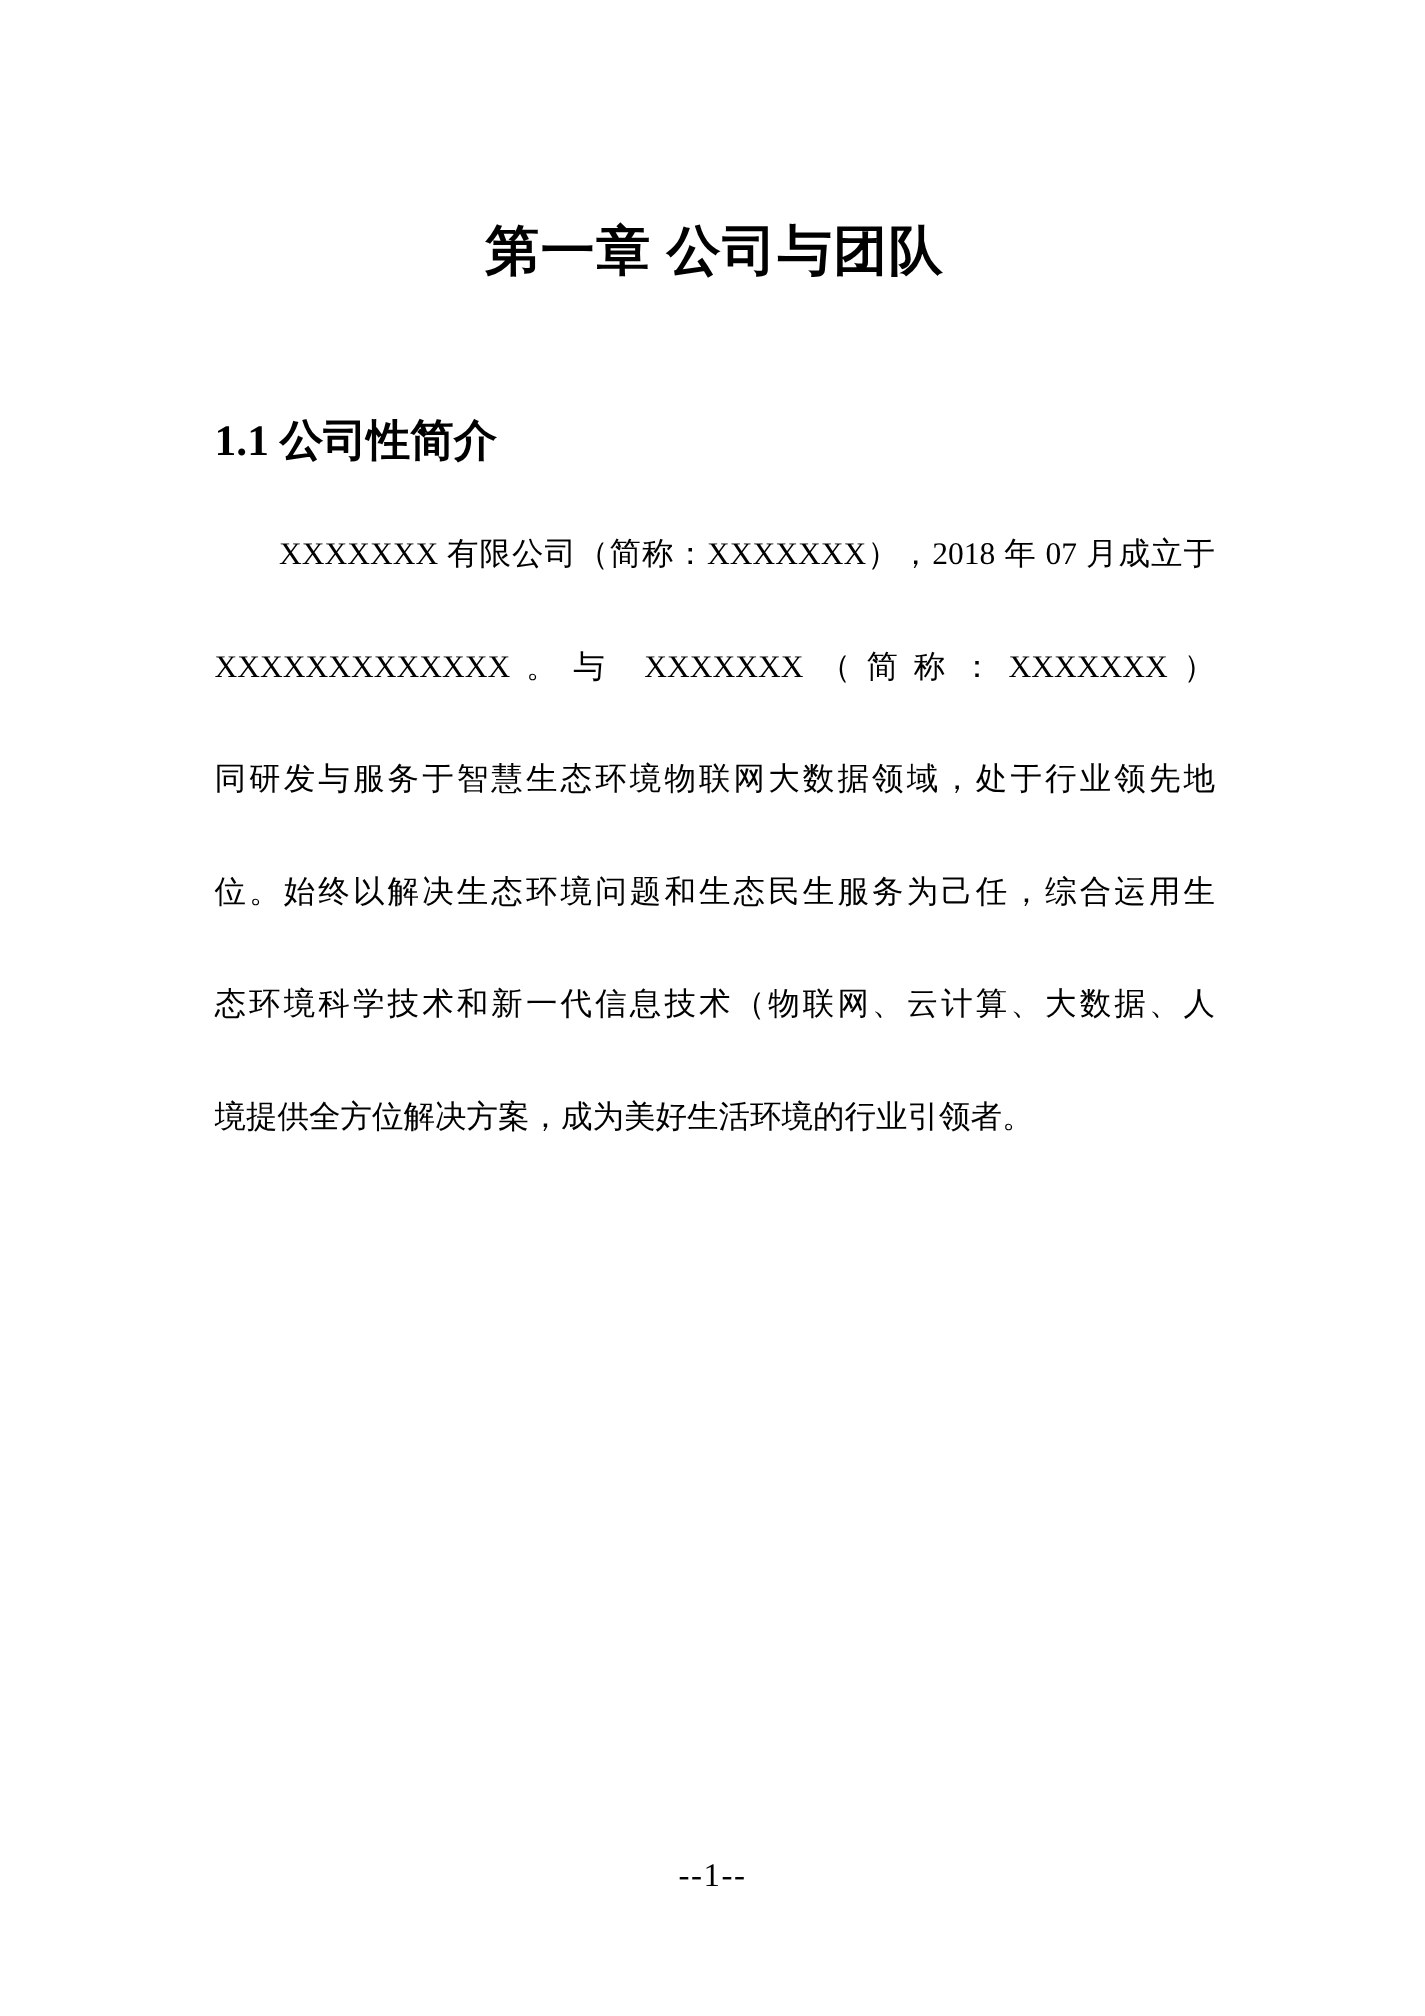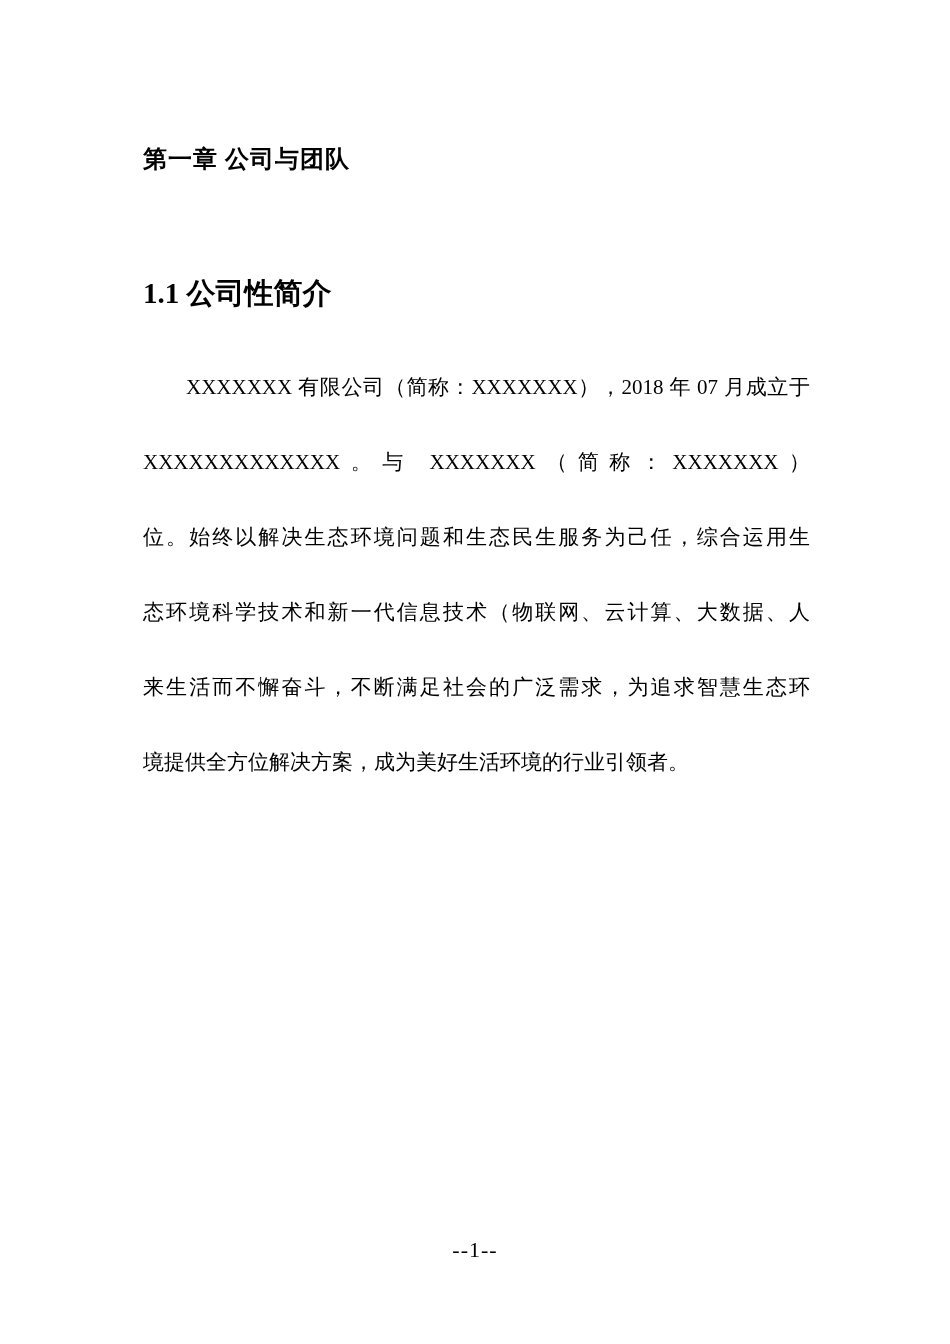--- a/index.html
+++ b/index.html
@@ -11,36 +11,37 @@
   }
   .page {
     position: relative;
     width: 950px; height: 1344px;
     background: #ffffff;
     overflow: hidden;
   }
   .doc-title {
     position: absolute;
     top: 143px; left: 143px; width: 667px;
-    font-size: 24px;
+    text-align: center;
+    font-size: 36px;
     font-weight: bold;
     letter-spacing: 1px;
     white-space: pre;
   }
   .section-heading {
     position: absolute;
     top: 274px; left: 143px;
     font-size: 29px;
     font-weight: bold;
     white-space: pre;
     text-align: right;
   }
   .body-text {
     position: absolute;
-    top: 350px; left: 143px; width: 667px;
+    top: 332px; left: 143px; width: 667px;
     font-size: 21px;
     line-height: 75px;
   }
   .body-line {
     height: 75px;
     text-align: justify;
     text-align-last: justify;
     word-break: keep-all;
     overflow: hidden;
   }
@@ -59,21 +60,21 @@
 
 <div class="page">
 
   <h1 class="doc-title">第一章 公司与团队</h1>
 
   <h2 class="section-heading">1.1 公司性简介</h2>
 
   <div class="body-text">
     <div class="body-line first">XXXXXXX 有限公司（简称：XXXXXXX），2018 年 07 月成立于</div>
     <div class="body-line">XXXXXXXXXXXXX。与 XXXXXXX（简称：XXXXXXX）深度战略合作，共</div>
+    <div class="body-line">同研发与服务于智慧生态环境物联网大数据领域，处于行业领先地</div>
     <div class="body-line">位。始终以解决生态环境问题和生态民生服务为己任，综合运用生</div>
     <div class="body-line">态环境科学技术和新一代信息技术（物联网、云计算、大数据、人</div>
-    <div class="body-line">来生活而不懈奋斗，不断满足社会的广泛需求，为追求智慧生态环</div>
     <div class="body-line last">境提供全方位解决方案，成为美好生活环境的行业引领者。</div>
   </div>
 
   <div class="page-footer">--1--</div>
 
 </div>
 
 </body></html>

